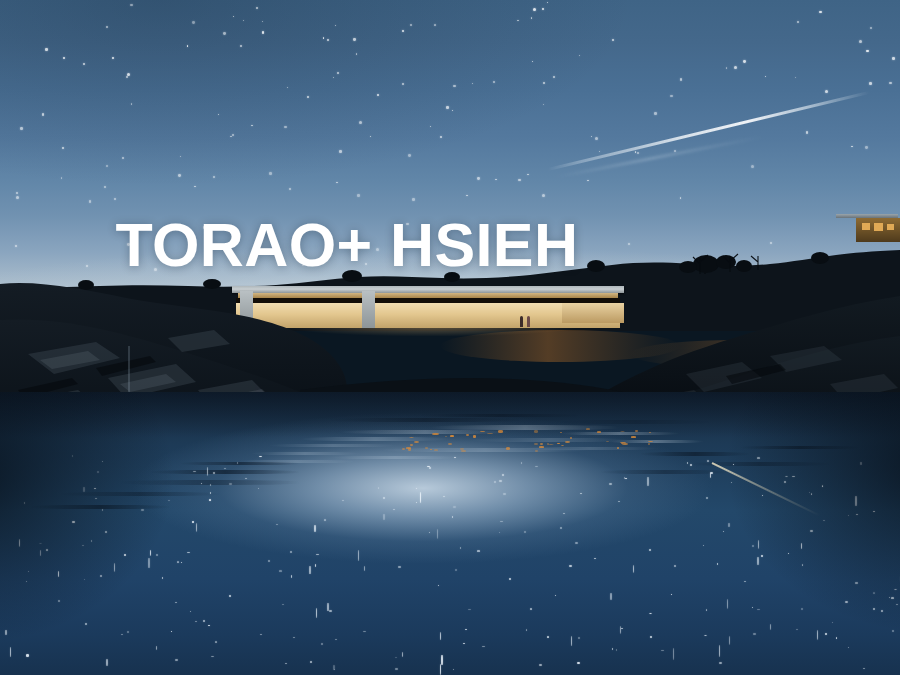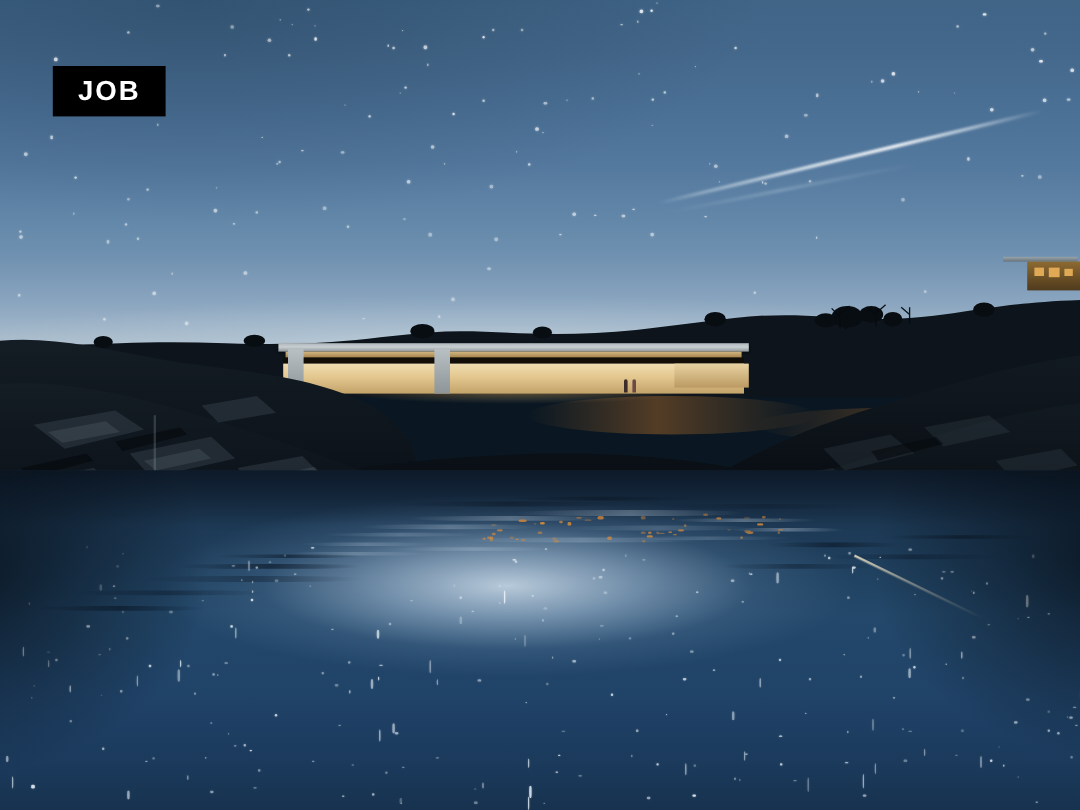--- a/index.html
+++ b/index.html
@@ -805,20 +805,18 @@
       <div class="sparkle" style="left: 224.3px; top: 467.7px; width: 2.1px; height: 1.8px; opacity: 0.39;"></div>
       <div class="sparkle" style="left: 291.1px; top: 574.7px; width: 1.4px; height: 3.5px; opacity: 0.71;"></div>
       <div class="sparkle" style="left: 847.5px; top: 514.6px; width: 1.1px; height: 1.9px; opacity: 0.41;"></div>
       <div class="sparkle" style="left: 520.6px; top: 462.4px; width: 1.9px; height: 1.3px; opacity: 0.37;"></div>
       <div class="sparkle" style="left: 690.4px; top: 463.8px; width: 2px; height: 2.2px; opacity: 0.73;"></div>
       <div class="sparkle" style="left: 401.6px; top: 652px; width: 1.4px; height: 4.7px; opacity: 0.58;"></div>
       <div class="sparkle" style="left: 648.8px; top: 613.2px; width: 2.9px; height: 1.1px; opacity: 0.83;"></div>
     </div>
   <div class="water-vignette"></div>
 
-  <div class="badge">
-    <span>JOB</span>
+
+  <div class="title">
+    <span>TORAO+ HSIEH</span>
   </div>
 
-  <div class="title">
-  </div>
-
 </div>
 
 </body></html>

